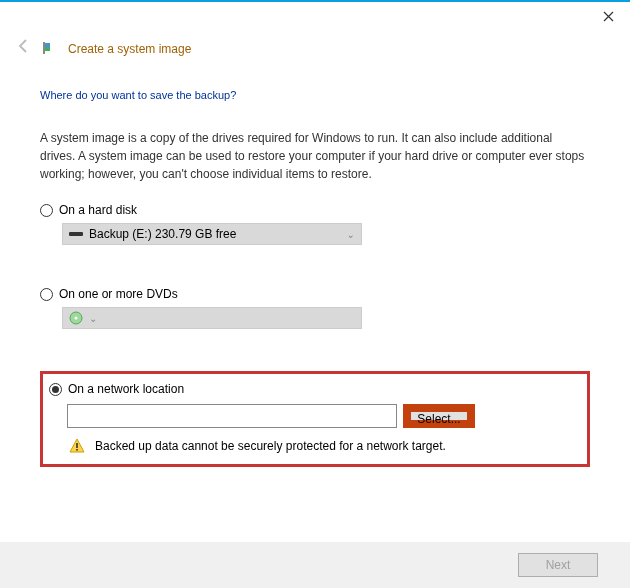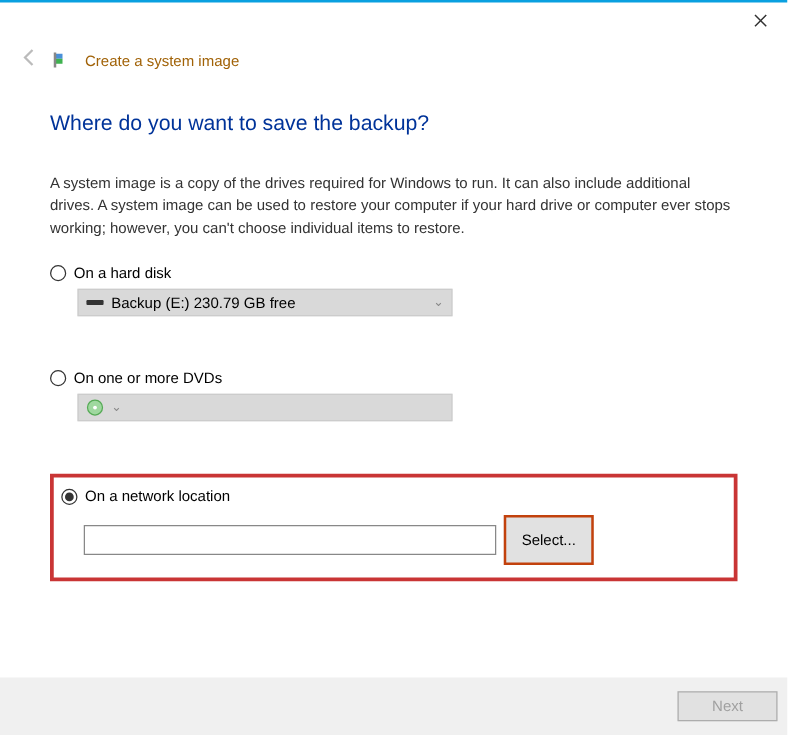--- a/index.html
+++ b/index.html
@@ -47,21 +47,21 @@
 .flag-icon svg { width: 18px; height: 18px; }
 .header-title {
   font-size: 12px;
   color: #a16207;
 }
 .content {
   padding: 30px 40px 0 40px;
 }
 .main-heading {
   color: #003399;
-  font-size: 17px;
+  font-size: 11px;
   font-weight: normal;
   margin-bottom: 28px;
 }
 .description {
   font-size: 12px;
   color: #333;
   line-height: 1.5;
   margin-bottom: 20px;
 }
 .option-group {
@@ -132,23 +132,23 @@
   margin-left: 18px;
 }
 .net-input {
   width: 330px;
   height: 24px;
   border: 1px solid #888;
   background: #fff;
 }
 .select-btn {
   width: 72px;
-  height: 40px;
+  height: 24px;
   background: #e1e1e1;
-  border: 2px solid #c2410c;
+  border: 8px solid #c2410c;
   font-size: 12px;
   cursor: pointer;
 }
 .warn-row {
   display: flex;
   align-items: center;
   gap: 10px;
   margin-top: 10px;
   margin-left: 20px;
 }
@@ -162,21 +162,21 @@
 .footer {
   position: absolute;
   bottom: 0;
   left: 0;
   right: 0;
   height: 46px;
   background: #f0f0f0;
   display: flex;
   justify-content: flex-end;
   align-items: center;
-  padding-right: 8px;
+  padding-right: 32px;
   gap: 8px;
 }
 .footer-btn {
   width: 80px;
   height: 24px;
   background: #e1e1e1;
   border: 1px solid #adadad;
   font-size: 12px;
   font-family: inherit;
 }
@@ -249,18 +249,28 @@
 
   <div class="highlight-box">
     <div class="radio-row">
       <span class="radio checked"></span>
       <span class="radio-label">On a network location</span>
     </div>
     <div class="net-row">
       <input class="net-input" value="" style="">
       <button class="select-btn">Select...</button>
     </div>
+    <div class="warn-row">
+      <span class="warn-icon">
+        <svg width="16" height="16" viewBox="0 0 16 16">
+            <path d="M8 1 L15 14 L1 14 Z" fill="#ffd24a" stroke="#c9a10a"></path>
+            <rect x="7.2" y="5" width="1.6" height="5" fill="#333"></rect>
+            <rect x="7.2" y="11" width="1.6" height="1.6" fill="#333"></rect>
+          </svg>
+      </span>
+      <span class="warn-text">Backed up data cannot be securely protected for a network target.</span>
+    </div>
   </div>
 </div>
 
 <div class="footer">
   <button class="footer-btn disabled">Next</button>
 </div>
 
 </body></html>

